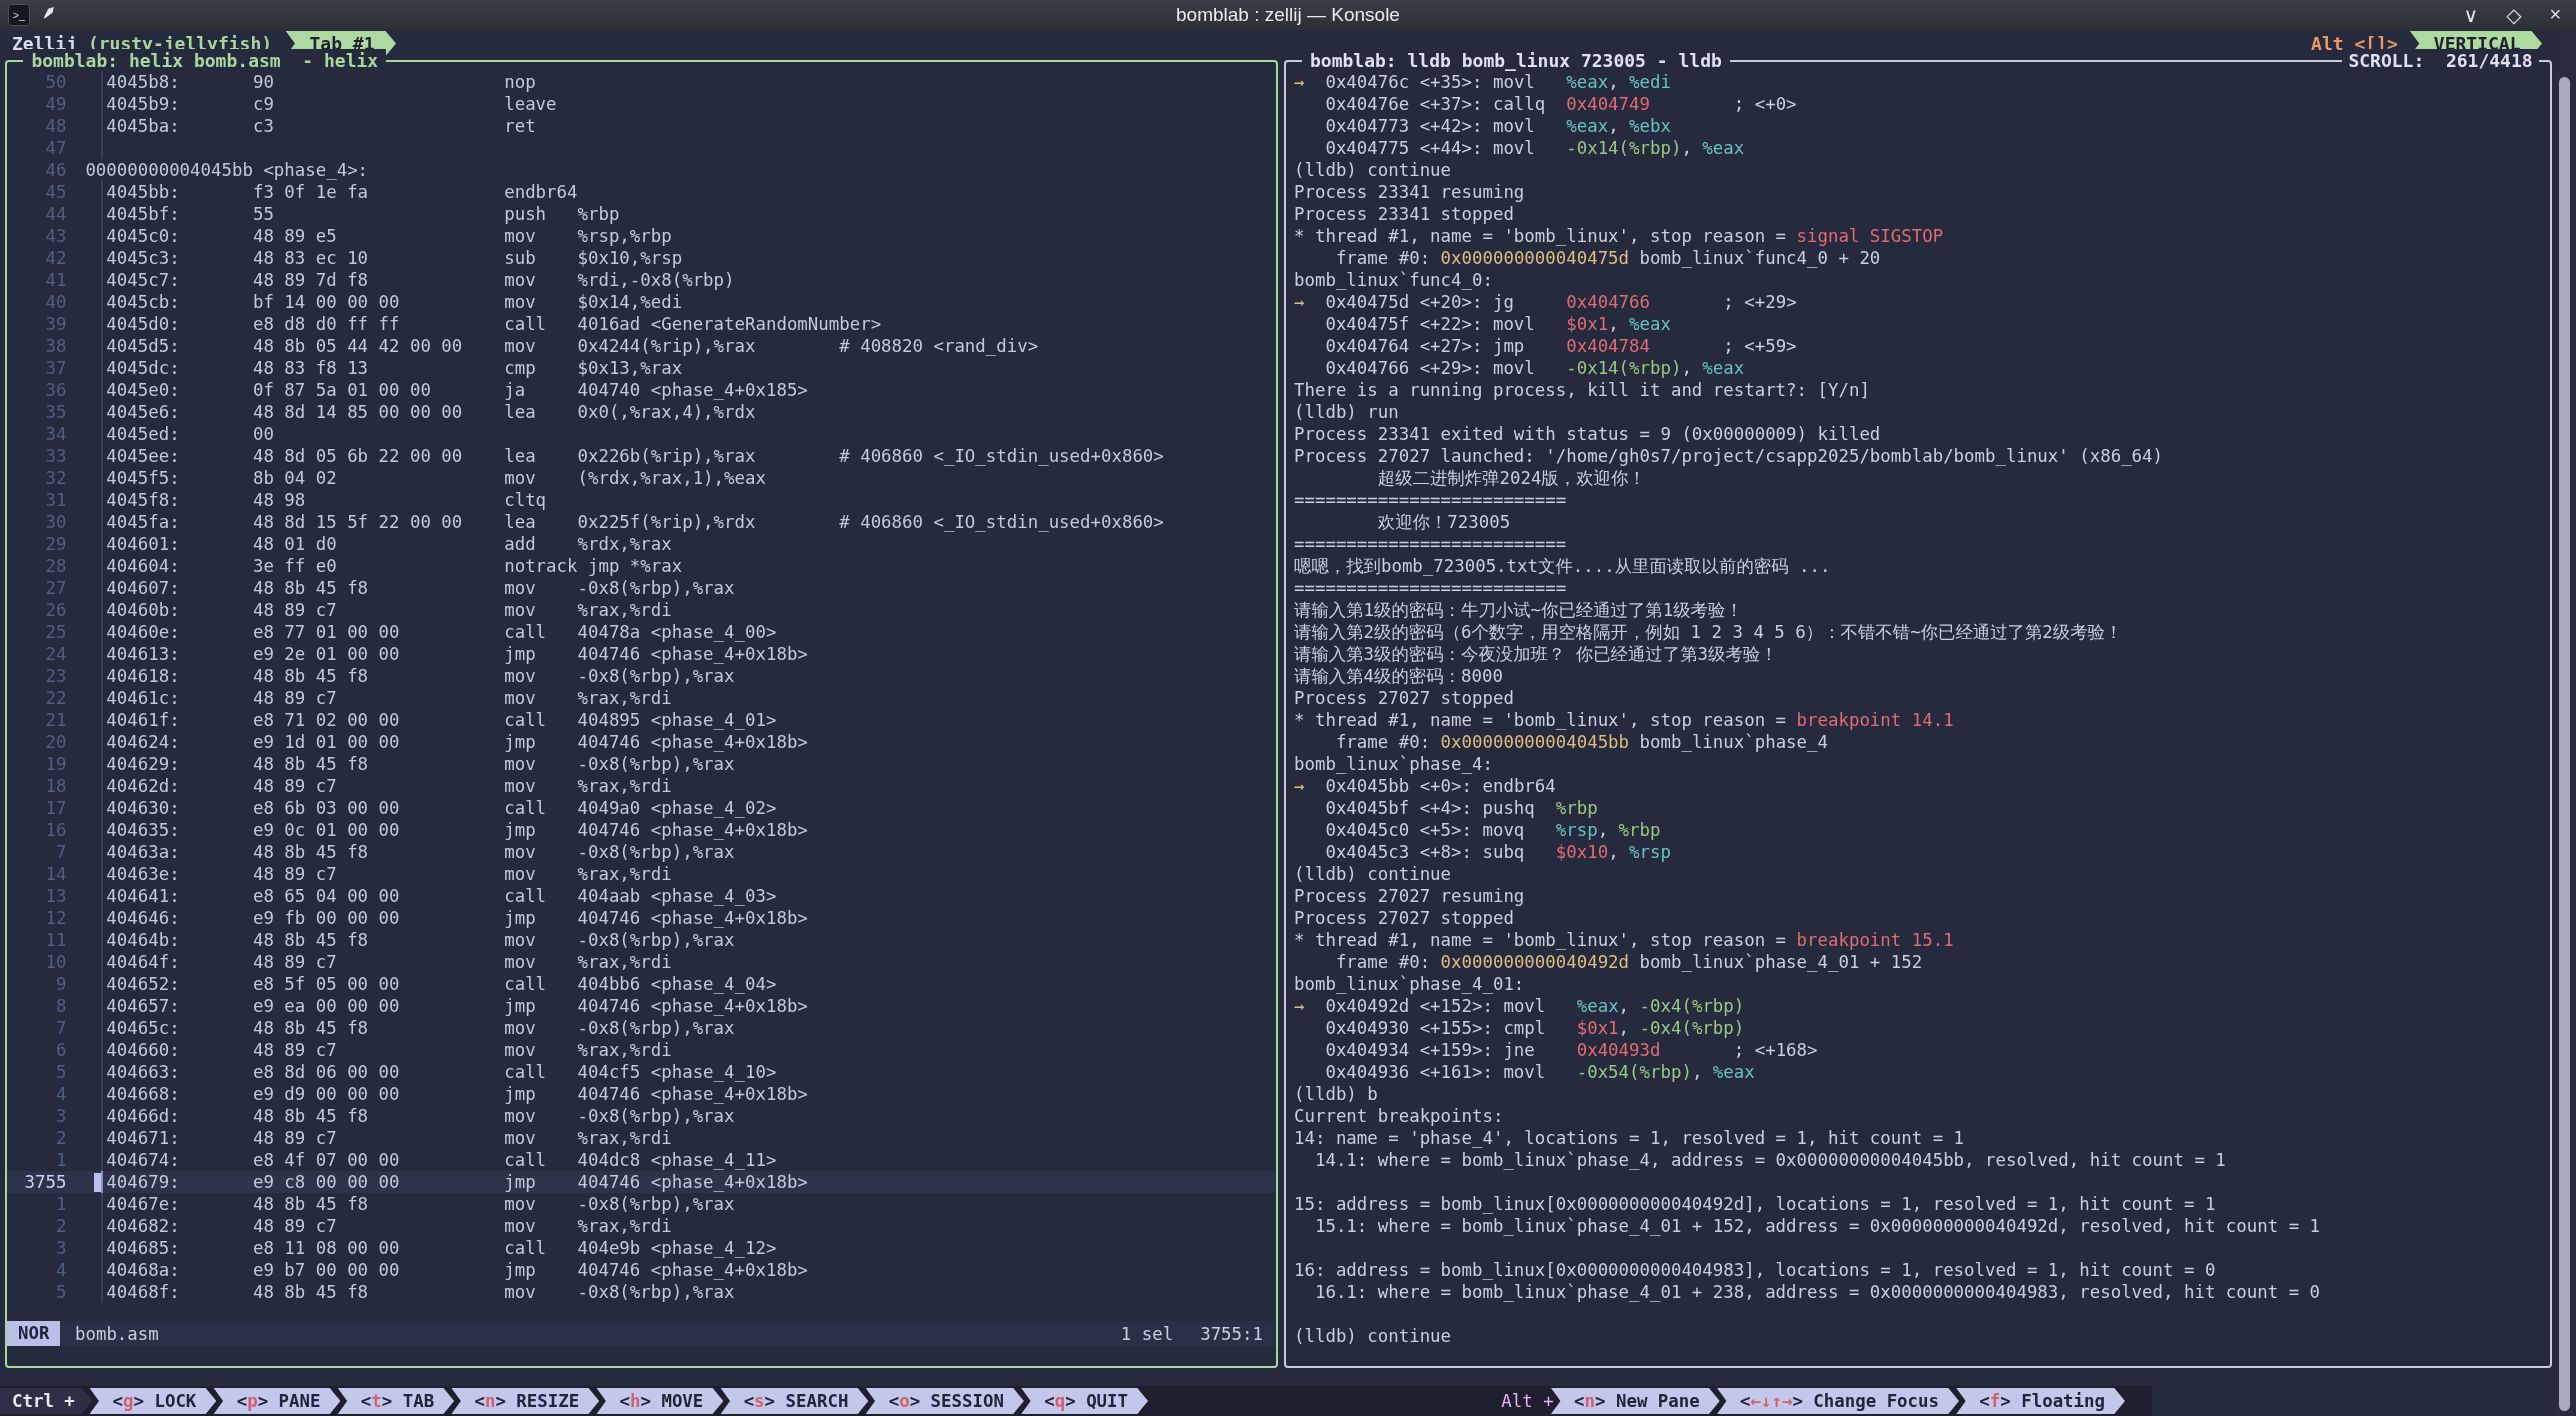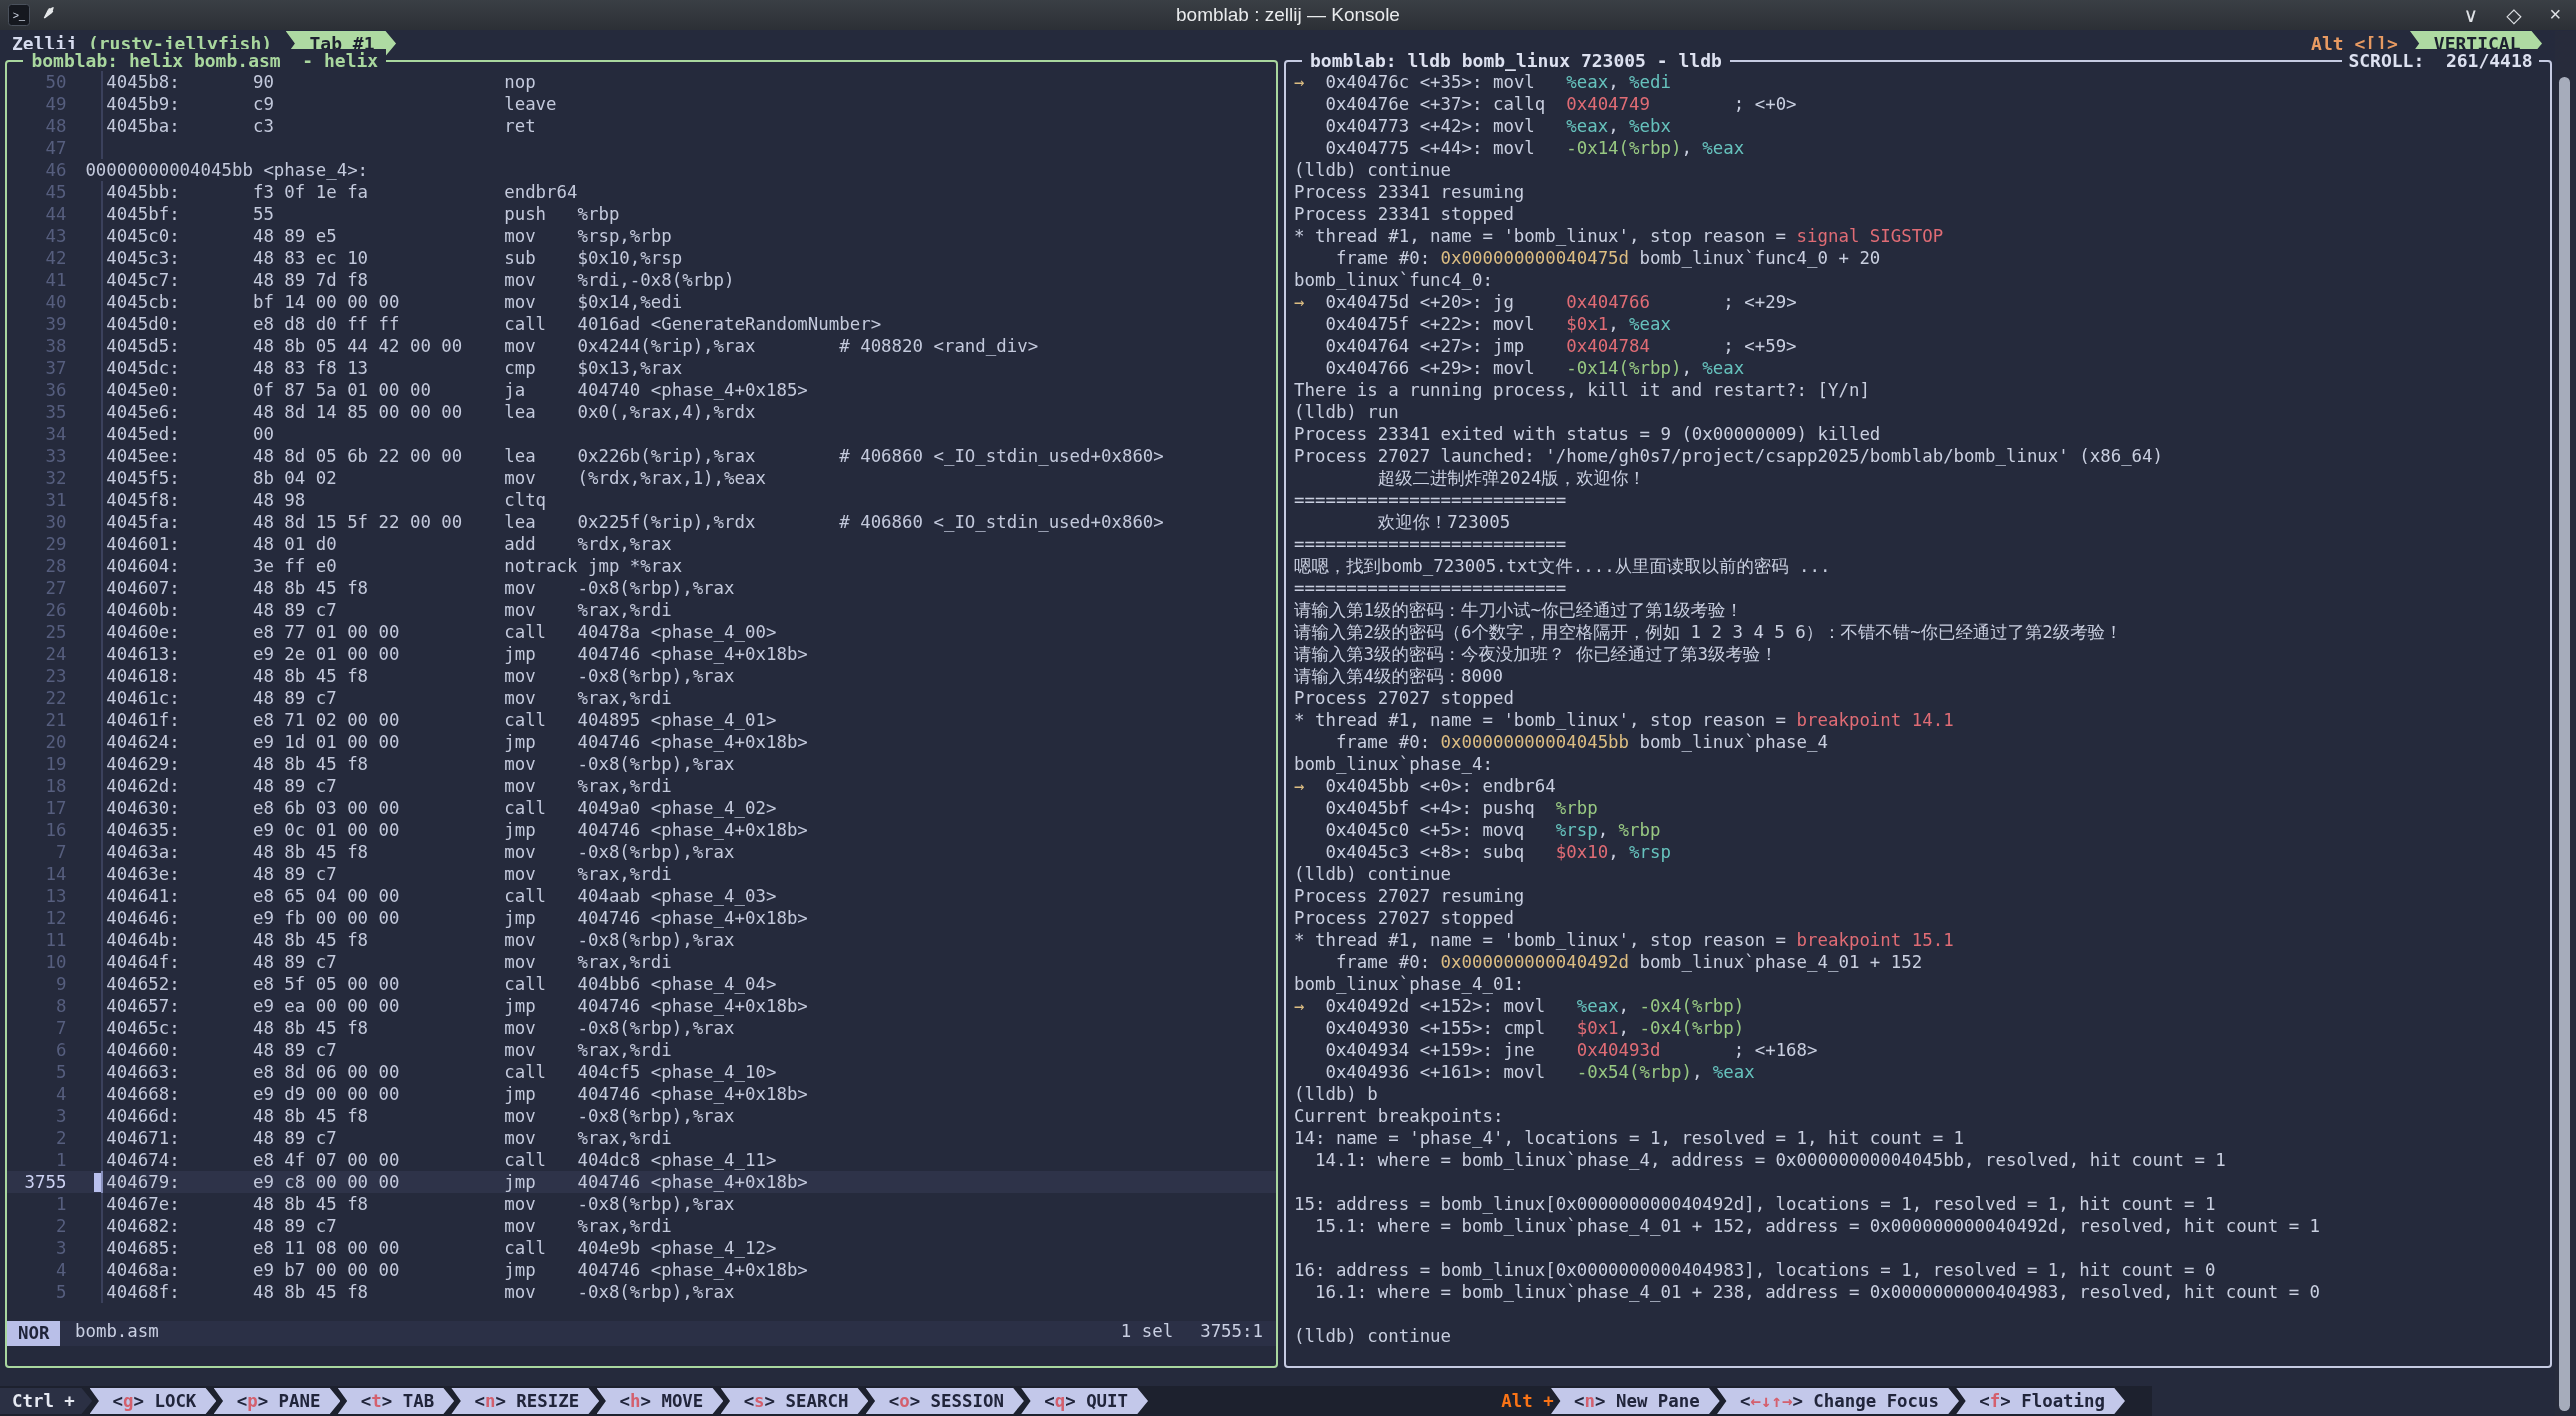--- a/index.html
+++ b/index.html
@@ -48,21 +48,21 @@
   .row { display:flex; height:22px; line-height:22px; font-size:17.4px; color:#c3c9dc; white-space:pre; }
   .row .ln { width:59px; text-align:right; color:#565e7e; flex:none; }
   .row .lt { margin-left:19px; position:relative; flex:1; }
   .row.g .lt::before { content:""; position:absolute; left:16px; top:0; bottom:0; width:1.3px; background:#3b415c; }
   .row.cur { background:#2e3349; }
   .row.cur .ln { color:#ced3f4; }
   .row.cur .lt::after { content:""; position:absolute; left:8.7px; top:1.3px; bottom:1.3px; width:7.4px; background:#b9c0ee; }
   .row.cur.g .lt::before { background:#8890bc; }
 
   .hx-status { position:absolute; left:0; right:0; bottom:20px; height:25px; background:#2b3046;
-    display:flex; align-items:flex-start; font-size:17.4px; color:#c9cfe2; }
+    display:flex; align-items:center; font-size:17.4px; color:#c9cfe2; }
   .hx-mode { height:25px; line-height:25px; padding:0 10.7px; background:#b9bfe8; color:#20243a; font-weight:bold; }
   .hx-file { margin-left:14.8px; }
   .hx-right { margin-left:auto; margin-right:13.4px; display:flex; gap:27px; }
 
   
   .db-lines { position:absolute; left:0; top:9.4px; right:0; }
   .trow { height:22px; line-height:22px; font-size:17.4px; color:#c9cfe0; white-space:pre; padding-left:8px; }
   .trow .a { color:#dcbd82; } 
   .trow .r { color:#e06c75; }
   .trow .t { color:#66c2bd; }
@@ -71,21 +71,21 @@
 
   
   .kbar { position:absolute; left:0; top:1386px; width:2152px; height:30px; background:#1d212e;
     display:flex; align-items:center; font-size:17.4px; }
   .k-ctrl { height:26px; line-height:26px; padding:0 17.4px 0 12px; background:#2b3044; color:#e6e9f2; font-weight:bold;
     clip-path:polygon(0 0, calc(100% - 10.7px) 0, 100% 50%, calc(100% - 10.7px) 100%, 0 100%); white-space:pre; }
   .kchip { display:inline-flex; align-items:center; height:26px; padding:0 20px 0 23px; margin-left:-2.7px;
     background:#c3c8ea; color:#21253b; font-weight:bold; white-space:pre;
     clip-path:polygon(0 0, calc(100% - 10.7px) 0, 100% 50%, calc(100% - 10.7px) 100%, 0 100%, 9.4px 50%); }
   .kchip .hot { color:#d4606e; }
-  .k-alt { color:#f97316; font-weight:bold; margin-left:auto; white-space:pre; }
+  .k-alt { color:#f0abfc; font-weight:normal; margin-left:auto; white-space:pre; }
   .kbar .altgrp { display:flex; align-items:center; margin-right:27px; }
 
   
   .sbar { position:absolute; right:1.3px; top:31px; bottom:0; width:20px; background:#272b3b; }
   .sthumb { position:absolute; left:4.7px; right:4.7px; top:46px; bottom:5.4px; background:#a6acbb; border-radius:5.4px; }
 </style>
 </head>
 <body>
 
 <div class="screen">

